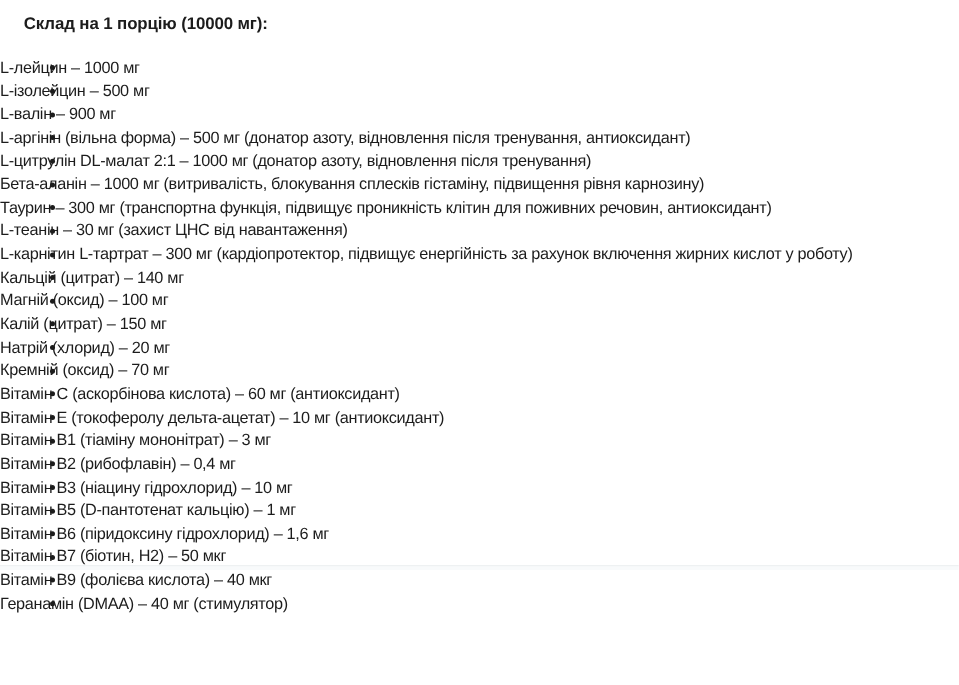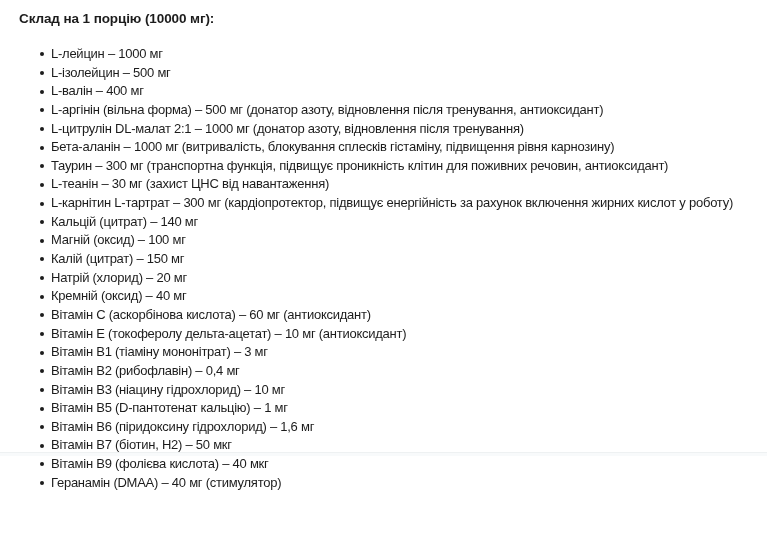--- a/index.html
+++ b/index.html
@@ -35,21 +35,20 @@
     top: 45px;
     margin: 0;
     padding: 0;
     list-style: none;
     width: 767px;
   }
   .list li {
     position: relative;
     height: 18.65px;
     line-height: 18.65px;
-    padding-left: 51px;
     font-size: 13px;
     letter-spacing: -0.25px;
     white-space: nowrap;
     overflow: hidden;
   }
   .list li::before {
     content: "";
     position: absolute;
     left: 40px;
     top: 7.4px;
@@ -69,32 +68,32 @@
   }
 </style>
 </head>
 <body>
 
 <div class="doc">
   <p class="title">Склад на 1 порцію (10000 мг):</p>
   <ul class="list">
     <li>L-лейцин – 1000 мг</li>
     <li>L-ізолейцин – 500 мг</li>
-    <li>L-валін – 400 мг</li>
+    <li>L-валін – 900 мг</li>
     <li>L-аргінін (вільна форма) – 500 мг (донатор азоту, відновлення після тренування, антиоксидант)</li>
     <li>L-цитрулін DL-малат 2:1 – 1000 мг (донатор азоту, відновлення після тренування)</li>
     <li>Бета-аланін – 1000 мг (витривалість, блокування сплесків гістаміну, підвищення рівня карнозину)</li>
     <li>Таурин – 300 мг (транспортна функція, підвищує проникність клітин для поживних речовин, антиоксидант)</li>
     <li>L-теанін – 30 мг (захист ЦНС від навантаження)</li>
     <li>L-карнітин L-тартрат – 300 мг (кардіопротектор, підвищує енергійність за рахунок включення жирних кислот у роботу)</li>
     <li>Кальцій (цитрат) – 140 мг</li>
     <li>Магній (оксид) – 100 мг</li>
     <li>Калій (цитрат) – 150 мг</li>
     <li>Натрій (хлорид) – 20 мг</li>
-    <li>Кремній (оксид) – 40 мг</li>
+    <li>Кремній (оксид) – 70 мг</li>
     <li>Вітамін C (аскорбінова кислота) – 60 мг (антиоксидант)</li>
     <li>Вітамін E (токоферолу дельта-ацетат) – 10 мг (антиоксидант)</li>
     <li>Вітамін B1 (тіаміну мононітрат) – 3 мг</li>
     <li>Вітамін B2 (рибофлавін) – 0,4 мг</li>
     <li>Вітамін B3 (ніацину гідрохлорид) – 10 мг</li>
     <li>Вітамін B5 (D-пантотенат кальцію) – 1 мг</li>
     <li>Вітамін B6 (піридоксину гідрохлорид) – 1,6 мг</li>
     <li>Вітамін B7 (біотин, H2) – 50 мкг</li>
     <li>Вітамін B9 (фолієва кислота) – 40 мкг</li>
     <li>Геранамін (DMAA) – 40 мг (стимулятор)</li>

